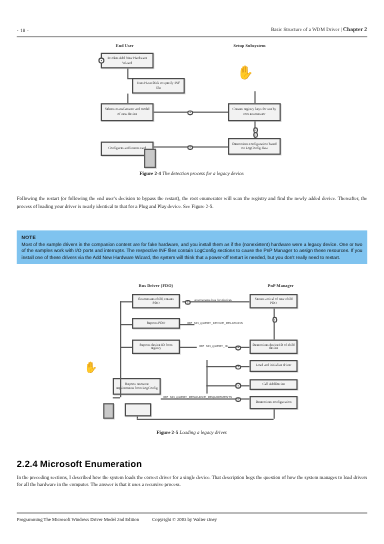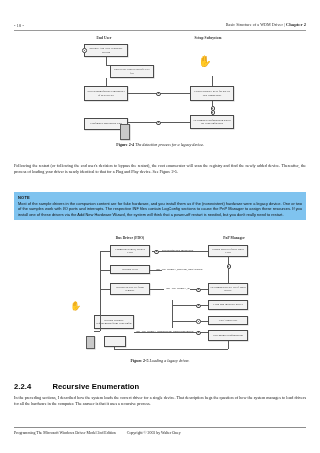--- a/index.html
+++ b/index.html
@@ -102,21 +102,21 @@
     color:#101010;text-align:justify;
   }
 
   
   .h3{
     position:absolute;left:14px;
     font-family:"Liberation Sans", sans-serif;
     font-weight:bold;font-size:7.6px;color:#000;
     letter-spacing:.1px;white-space:nowrap;
   }
-  .h3 .num{margin-right:21px;}
+  .h3 .num{margin-right:2px;}
 
   
   .footrule{
     position:absolute;left:14px;right:14px;bottom:25.5px;
     height:.6px;background:#8d8d8d;
   }
   .footer{
     position:absolute;left:14px;right:14px;bottom:18px;
     font-size:3.9px;color:#222;white-space:nowrap;
   }
@@ -222,20 +222,20 @@
     <div class="ln lnh" style="left:114px;top:113px;width:114px;"></div>
     <div class="ln lnv" style="left:114px;top:106px;height:7px;"></div>
 
     <div class="hand" style="left:70px;top:66px;font-size:9px;">✋</div>
     <div class="card" style="left:86px;top:100px;width:7px;height:11px;"></div>
     <div class="bx" style="left:104px;top:100px;width:22px;height:11px;"></div>
 
     <div class="figcap" style="top:122px;"><b>Figure 2-5</b> <i>Loading a legacy driver.</i></div>
   </div>
 
-  <div class="h3" style="top:382px;"><span class="num">2.2.4</span><span>Recursive Enumeration</span></div>
+  <div class="h3" style="top:382px;"><span class="num">2.2.4</span><span>Microsoft Enumeration</span></div>
 
   <div class="para" style="top:395px;">In the preceding sections, I described how the system loads the correct driver for a single device. That description begs the question of how the system manages to load drivers for all the hardware in the computer. The answer is that it uses a recursive process.</div>
 
   <div class="footrule"></div>
   <div class="footer"><span>Programming The Microsoft Windows Driver Model 2nd Edition</span><span class="sep"></span><span>Copyright © 2003 by Walter Oney</span></div>
 
 </div>
 
 </body></html>

